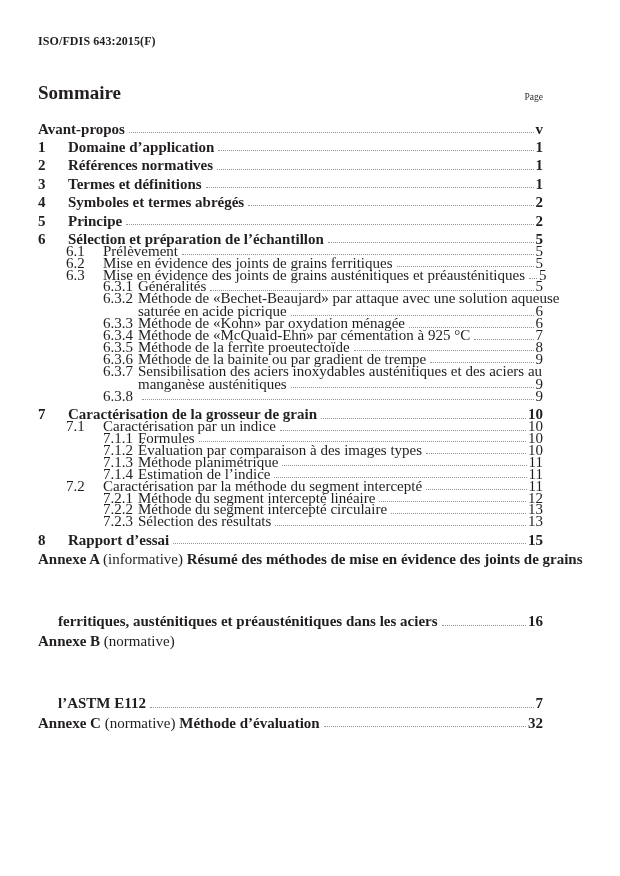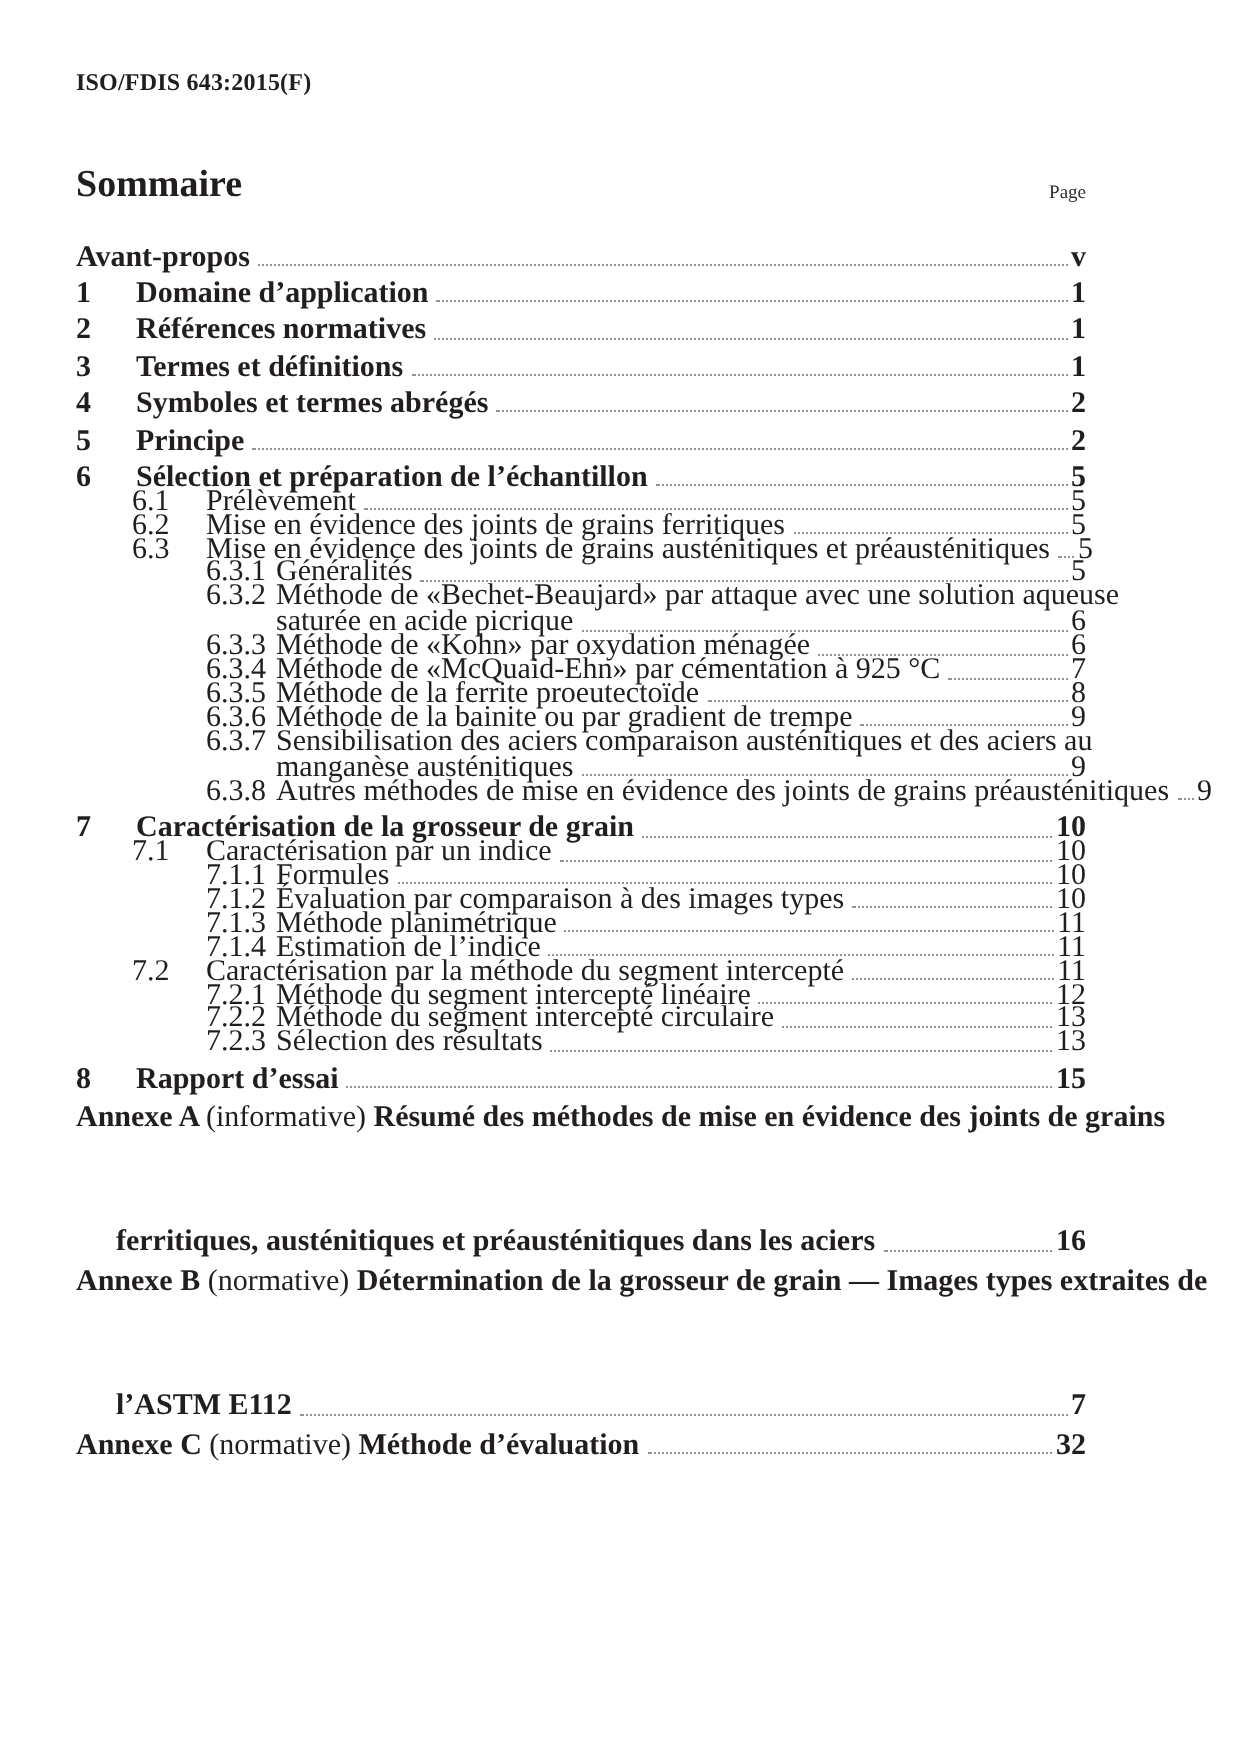--- a/index.html
+++ b/index.html
@@ -202,30 +202,29 @@
         <span class="pg">8</span>
       </div>
       <div class="row l3">
         <span class="num">6.3.6</span>
         <span class="ttl">Méthode de la bainite ou par gradient de trempe</span>
         <span class="lead"></span>
         <span class="pg">9</span>
       </div>
       <div class="row l3">
         <span class="num">6.3.7</span>
-        <span class="ttl">Sensibilisation des aciers comparaison austénitiques et des aciers au</span>
+        <span class="ttl">Sensibilisation des aciers inoxydables austénitiques et des aciers au</span>
       </div>
       <div class="row cont cont-3">
         <span class="ttl">manganèse austénitiques</span>
         <span class="lead"></span>
         <span class="pg">9</span>
       </div>
       <div class="row l3">
         <span class="num">6.3.8</span>
-        <span class="ttl">Autres méthodes de mise en évidence des joints de grains préausténitiques</span>
         <span class="lead"></span>
         <span class="pg">9</span>
       </div>
       <div class="row l1">
         <span class="num">7</span>
         <span class="ttl">Caractérisation de la grosseur de grain</span>
         <span class="lead"></span>
         <span class="pg">10</span>
       </div>
       <div class="row l2">
@@ -294,21 +293,20 @@
         <span class="ttl">Résumé des méthodes de mise en évidence des joints de grains</span>
       </div>
       <div class="row cont cont-annex annex-cont" style="font-weight: bold;">
         <span class="ttl">ferritiques, austénitiques et préausténitiques dans les aciers</span>
         <span class="lead"></span>
         <span class="pg">16</span>
       </div>
       <div class="row annex">
         <span class="albl">Annexe B </span>
         <span class="qual">(normative) </span>
-        <span class="ttl">Détermination de la grosseur de grain — Images types extraites de</span>
       </div>
       <div class="row cont cont-annex annex-cont" style="font-weight: bold;">
         <span class="ttl">l’ASTM E112</span>
         <span class="lead"></span>
         <span class="pg">7</span>
       </div>
       <div class="row annex">
         <span class="albl">Annexe C </span>
         <span class="qual">(normative) </span>
         <span class="ttl">Méthode d’évaluation</span>

